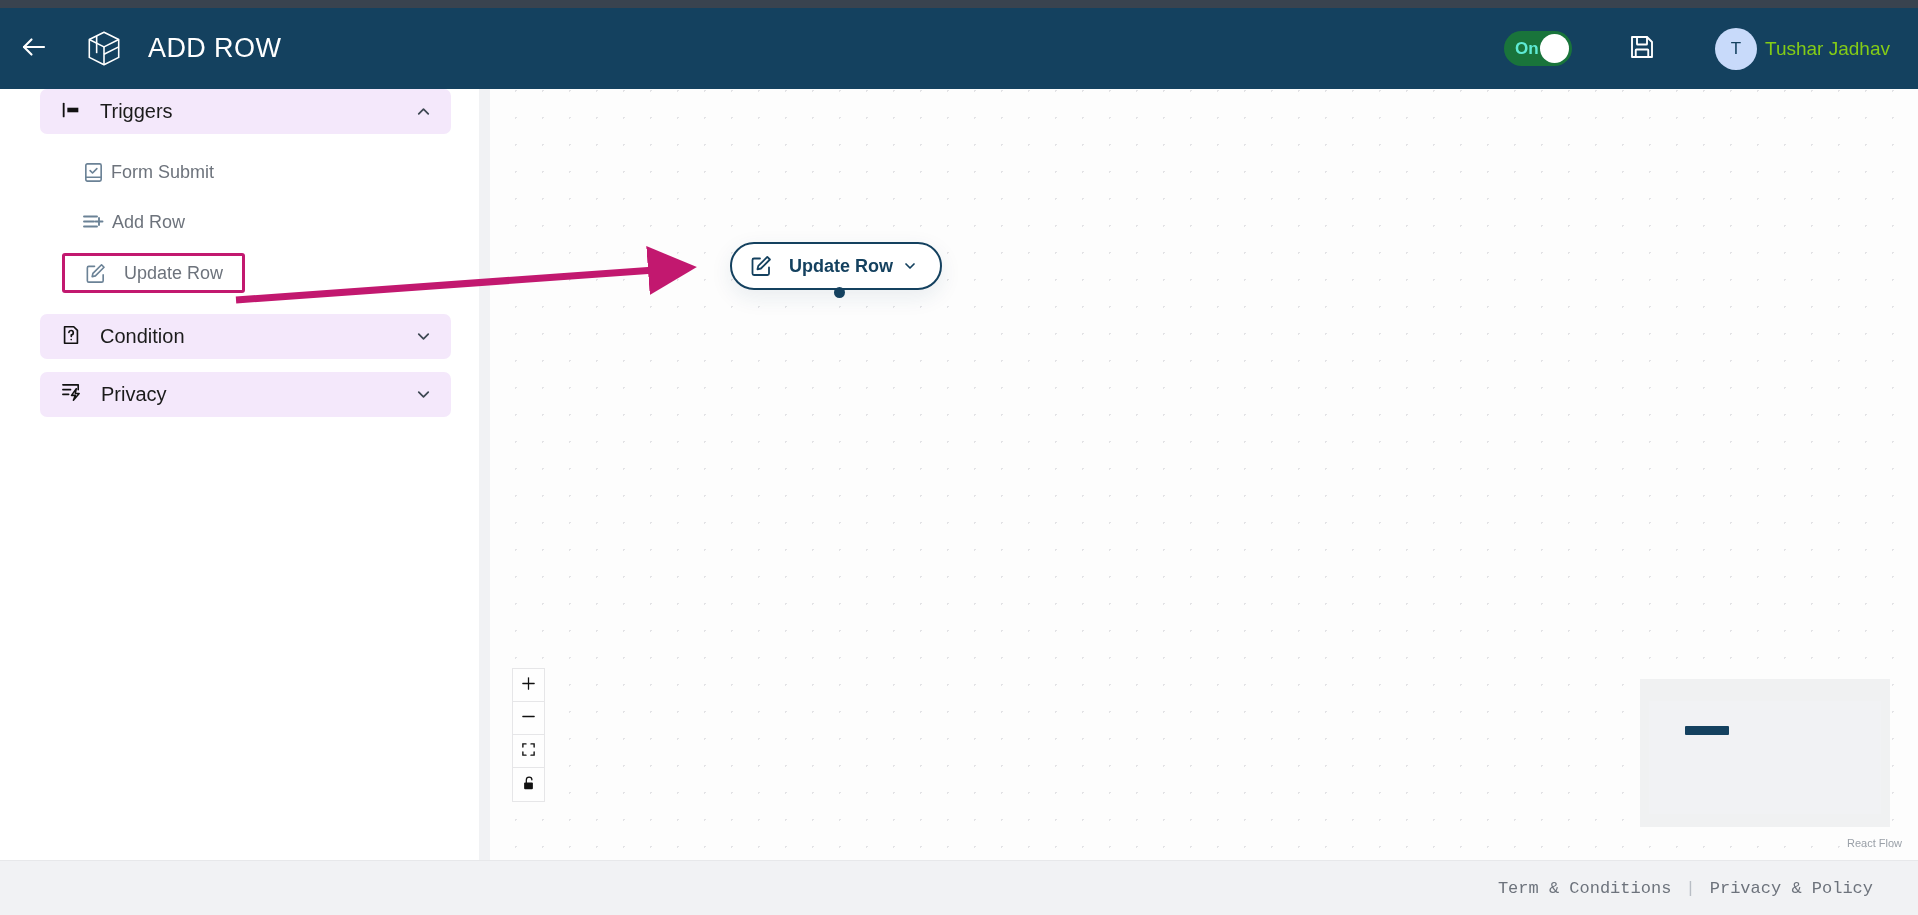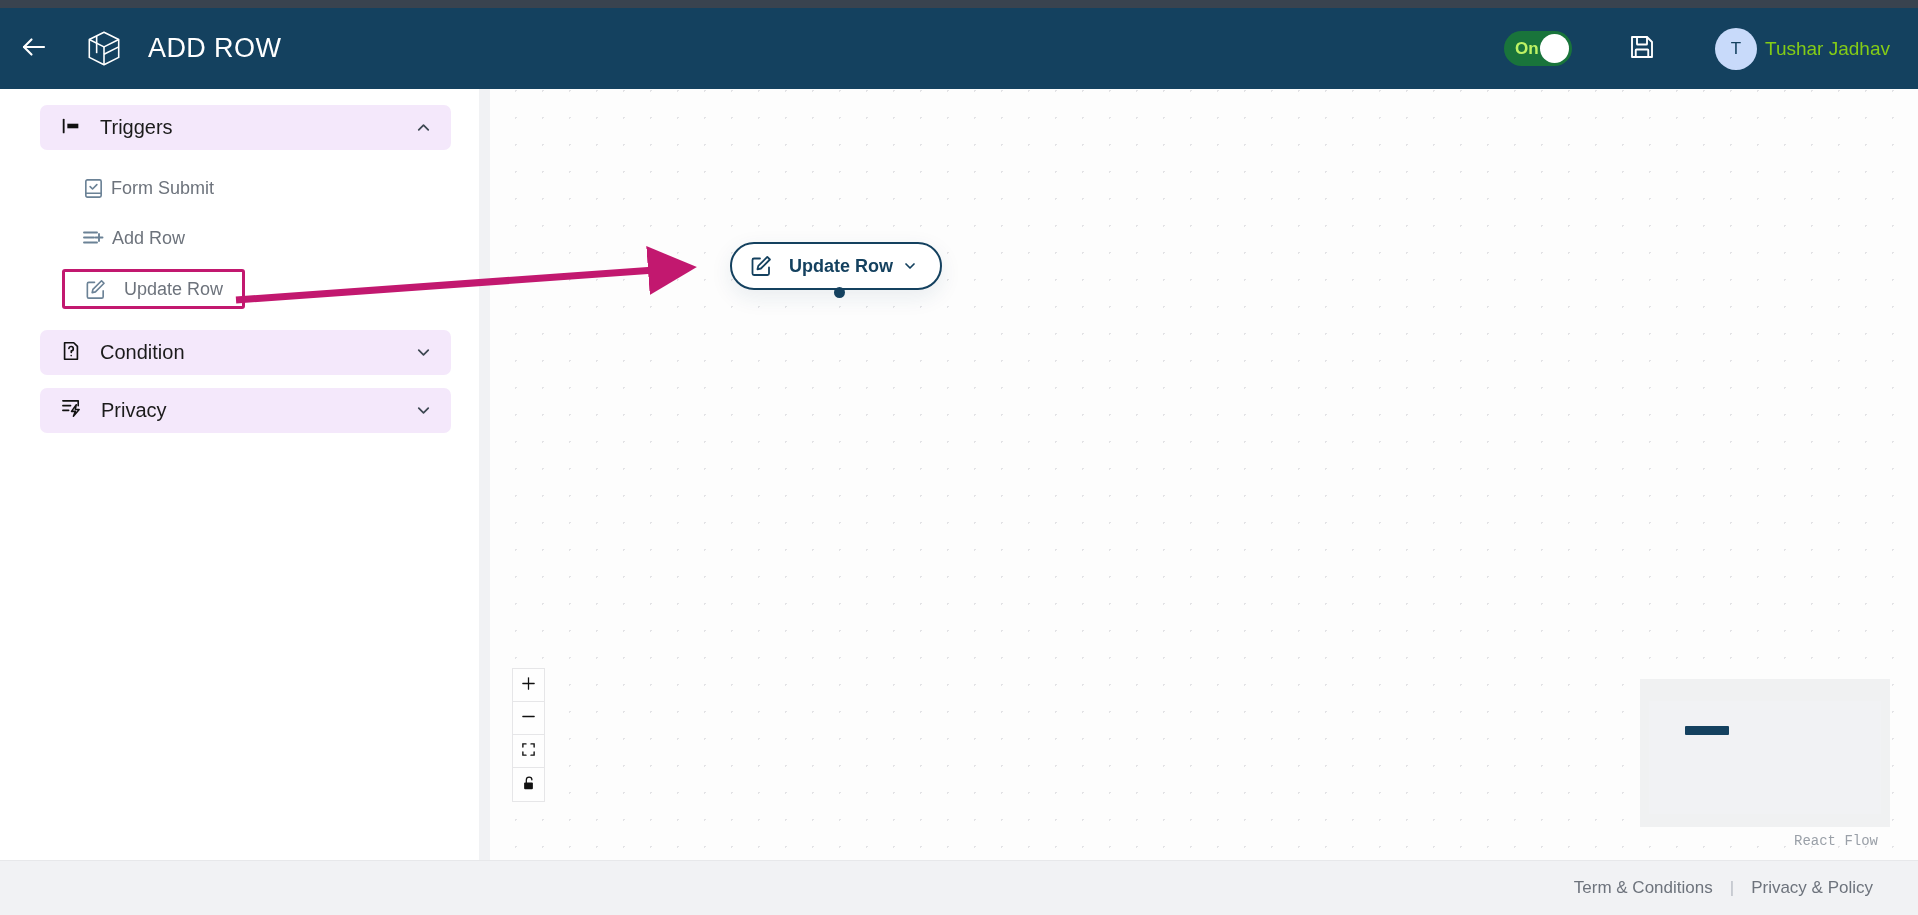--- a/index.html
+++ b/index.html
@@ -47,21 +47,21 @@
   }
   .toggle {
     width: 68px; height: 35px;
     background: #19743b;
     border-radius: 18px;
     display: flex; align-items: center;
     cursor: pointer;
     position: relative;
   }
   .toggle-label {
-    color: #bef264;
+    color: #5eead4;
     font-size: 17px; font-weight: bold;
     margin-left: 11px;
   }
   .toggle-knob {
     position: absolute; right: 3px; top: 3px;
     width: 29px; height: 29px;
     background: #ffffff;
     border-radius: 50%;
   }
   .save-btn {
@@ -92,21 +92,20 @@
     position: absolute; top: 89px; left: 0;
     width: 1918px; height: 771px;
     background: #f1f2f4;
   }
 
   
   .sidebar {
     position: absolute; top: 0; left: 0;
     width: 479px; height: 771px;
     background: #ffffff;
-    padding-top: 16px;
   }
   .group-header {
     margin: 0 28px 0 40px;
     height: 45px;
     background: #f4e8fb;
     border-radius: 7px;
     display: flex; align-items: center;
     padding: 0 18px 0 20px;
     cursor: pointer;
   }
@@ -214,24 +213,23 @@
     background: #f1f2f4;
   }
   .minimap-node {
     position: absolute; left: 45px; top: 47px;
     width: 44px; height: 9px;
     background: #14415f;
     border-radius: 1px;
   }
   .reactflow-attr {
     position: absolute;
-    right: 40px; bottom: 11px;
-    font-size: 14px;
+    right: 16px; bottom: 11px;
+    font-size: 11px;
     color: #9aa0a8;
-    font-family: Liberation Mono, monospace;
   }
 
   
   .annot-arrow {
     position: absolute;
     left: 0; top: 0;
     width: 1918px; height: 915px;
     pointer-events: none;
   }
 
@@ -249,21 +247,21 @@
     color: #6d737c;
   }
   .copyright b { color: #51565e; }
   .footer-right {
     margin-left: auto;
     margin-right: 45px;
     display: flex; align-items: center;
     font-size: 17px;
     color: #6d737c;
   }
-  .footer-link { cursor: pointer; }
+  .footer-link { cursor: pointer; font-family: Liberation Mono, monospace; }
   .footer-sep { margin: 0 17px; color: #b9bec5; }
 </style>
 </head>
 <body>
 
 <div class="top-strip"></div>
 
 <div class="header">
 
   <div class="back-btn">

